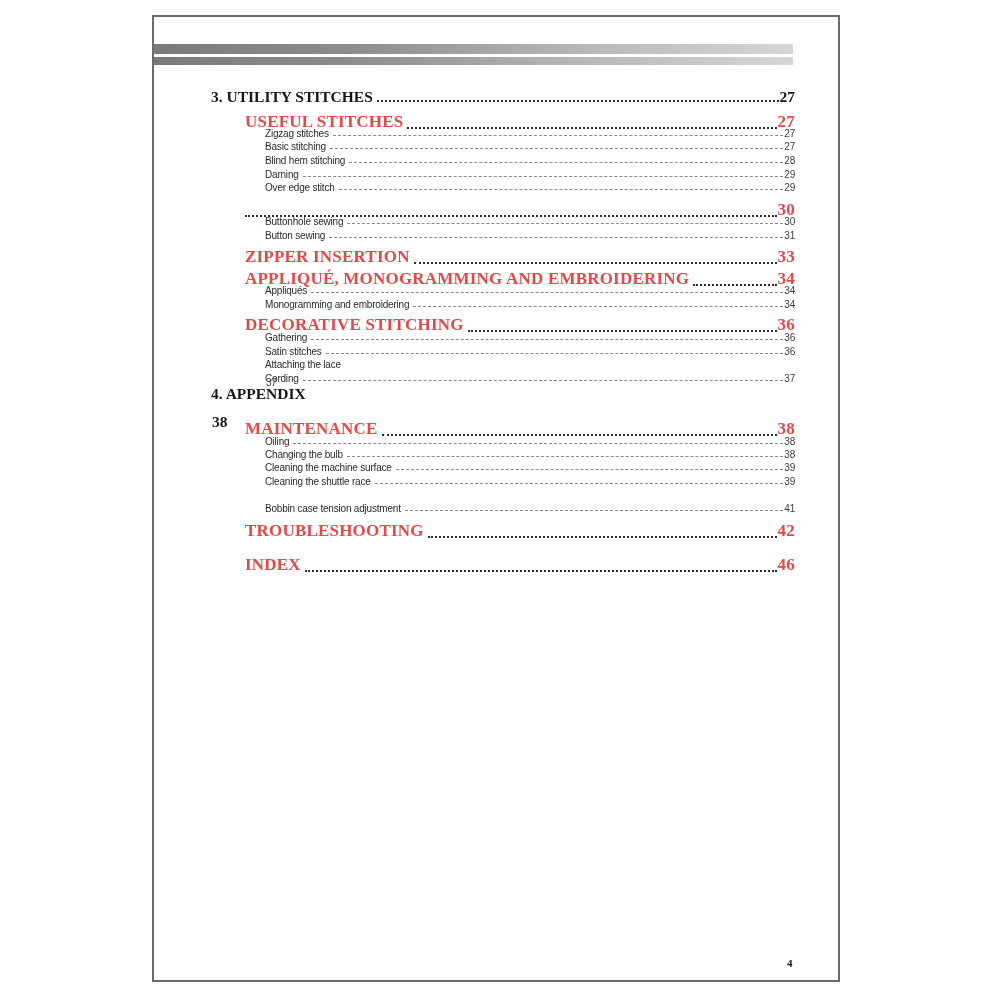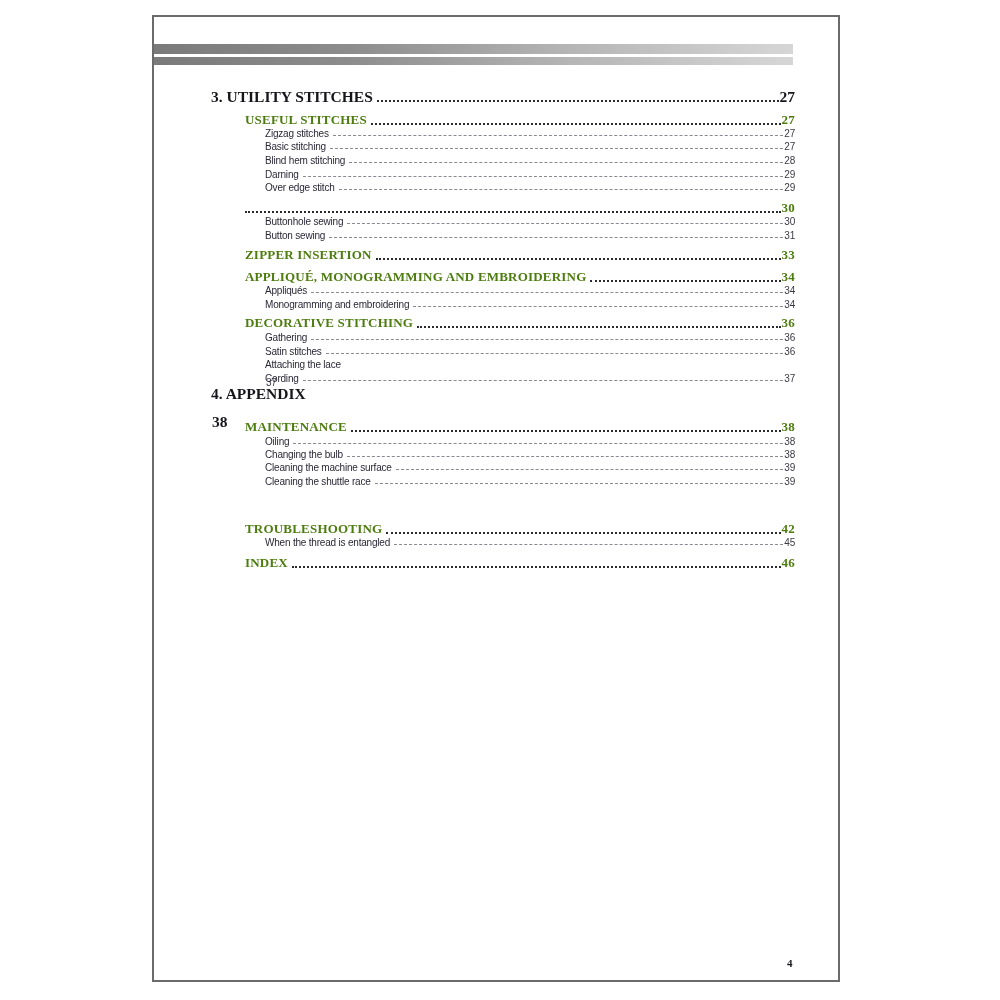--- a/index.html
+++ b/index.html
@@ -8,21 +8,21 @@
   .band { position:absolute; left:0; width:639px; }
   .band1 { top:27px; height:10px; background:linear-gradient(to right,#7a7a7a 0%,#8c8c8c 30%,#b5b5b5 65%,#d6d6d6 100%); }
   .band2 { top:40px; height:8px; background:linear-gradient(to right,#7a7a7a 0%,#8c8c8c 30%,#b5b5b5 65%,#d6d6d6 100%); }
   .toc { position:absolute; left:0; top:0; width:100%; height:100%; }
   .row { position:absolute; display:flex; align-items:baseline; white-space:nowrap; }
   .row .lbl { flex:0 0 auto; padding-right:4px; }
   .row .lead { flex:1 1 auto; overflow:hidden; height:4px; align-self:flex-end; margin-bottom:3px; }
   .row .pg { flex:0 0 auto; padding-left:1px; }
   .chap { left:57px; width:584px; font-family:"Liberation Serif", serif; font-weight:bold; font-size:15.5px; color:#15151c; }
   .chap .lead { border-bottom:2px dotted #2a2a33; margin-bottom:4px; }
-  .sec { left:91px; width:550px; font-family:"Liberation Serif", serif; font-weight:bold; font-size:13px; color:#4d7c0f; letter-spacing:0.2px; }
+  .sec { left:91px; width:550px; font-family:"Liberation Serif", serif; font-weight:bold; font-size:17px; color:#ef4444; letter-spacing:0.2px; }
   .sec .lead { border-bottom:2px dotted #2a2a33; margin-bottom:3px; }
   .sub { left:111px; width:530px; font-family:"Liberation Sans", sans-serif; font-size:10px; color:#2b2836; letter-spacing:-0.2px;text-align:center; }
   .sub .lead { border-bottom:1px dashed #8a8894; margin-bottom:3px; height:3px; }
   .sub .pg { font-size:10px; color:#3a3a44; }
   .pagenum { position:absolute; left:633px; top:940px; font-family:"Liberation Serif", serif; font-weight:bold; font-size:11px; color:#1a1a22; }
 </style>
 </head>
 <body>
 
 <div class="page">
@@ -146,29 +146,29 @@
       <div class="row sub" style="top: 445px;">
         <span class="lbl">Cleaning the machine surface</span>
         <span class="lead"></span>
         <span class="pg">39</span>
       </div>
       <div class="row sub" style="top: 459px;">
         <span class="lbl">Cleaning the shuttle race</span>
         <span class="lead"></span>
         <span class="pg">39</span>
       </div>
+      <div class="row sub" style="top: 486px;">
+        <span class="lbl">Bobbin case tension adjustment</span>
+        <span class="lead"></span>
+        <span class="pg">41</span>
+      </div>
       <div class="row sec" style="top: 504px;">
         <span class="lbl">TROUBLESHOOTING</span>
         <span class="lead"></span>
         <span class="pg">42</span>
-      </div>
-      <div class="row sub" style="top: 520px;">
-        <span class="lbl">When the thread is entangled</span>
-        <span class="lead"></span>
-        <span class="pg">45</span>
       </div>
       <div class="row sec" style="top: 538px;">
         <span class="lbl">INDEX</span>
         <span class="lead"></span>
         <span class="pg">46</span>
       </div>
     </div>
   <div class="pagenum">4</div>
 </div>
 

